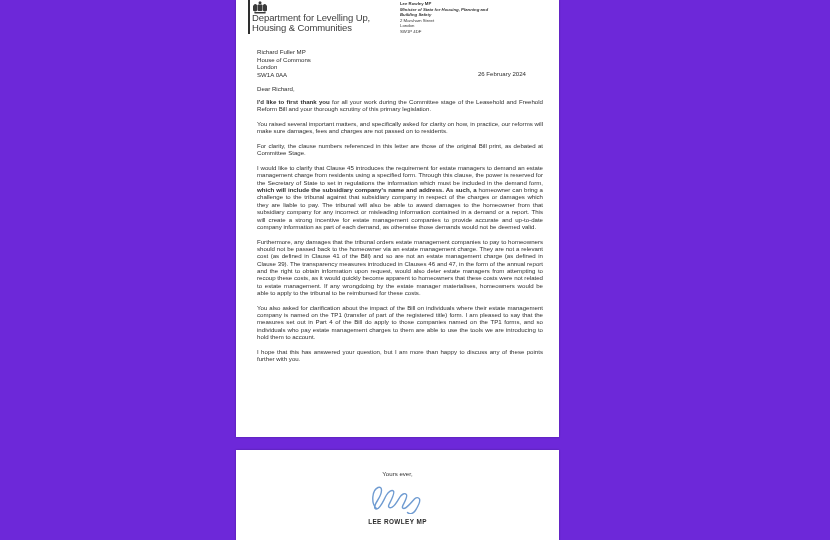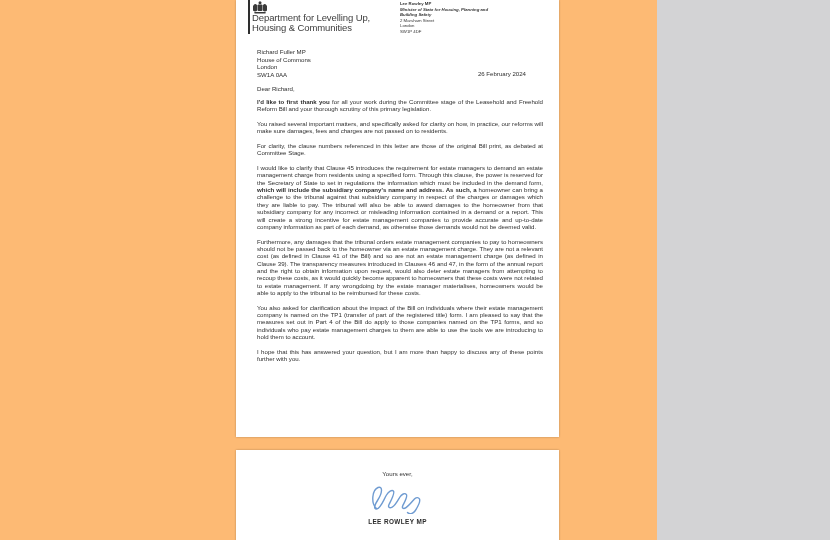--- a/index.html
+++ b/index.html
@@ -6,23 +6,23 @@
     margin: 0;
     padding: 0;
     width: 830px;
     height: 540px;
     overflow: hidden;
     background: #d3d3d5;
     font-family: "Liberation Sans", sans-serif;
   }
   .viewer {
     position: relative;
-    width: 657px;
+    width: 830px;
     height: 540px;
-    background: #fdba74;
+    background: #6d28d9;
   }
   .page {
     position: absolute;
     left: 236px;
     width: 323px;
     background: #ffffff;
     box-shadow: 0 0 2px rgba(0,0,0,0.28);
   }
   .page1 { top: 0; height: 437px; }
   .page2 { top: 450px; height: 460px; }

